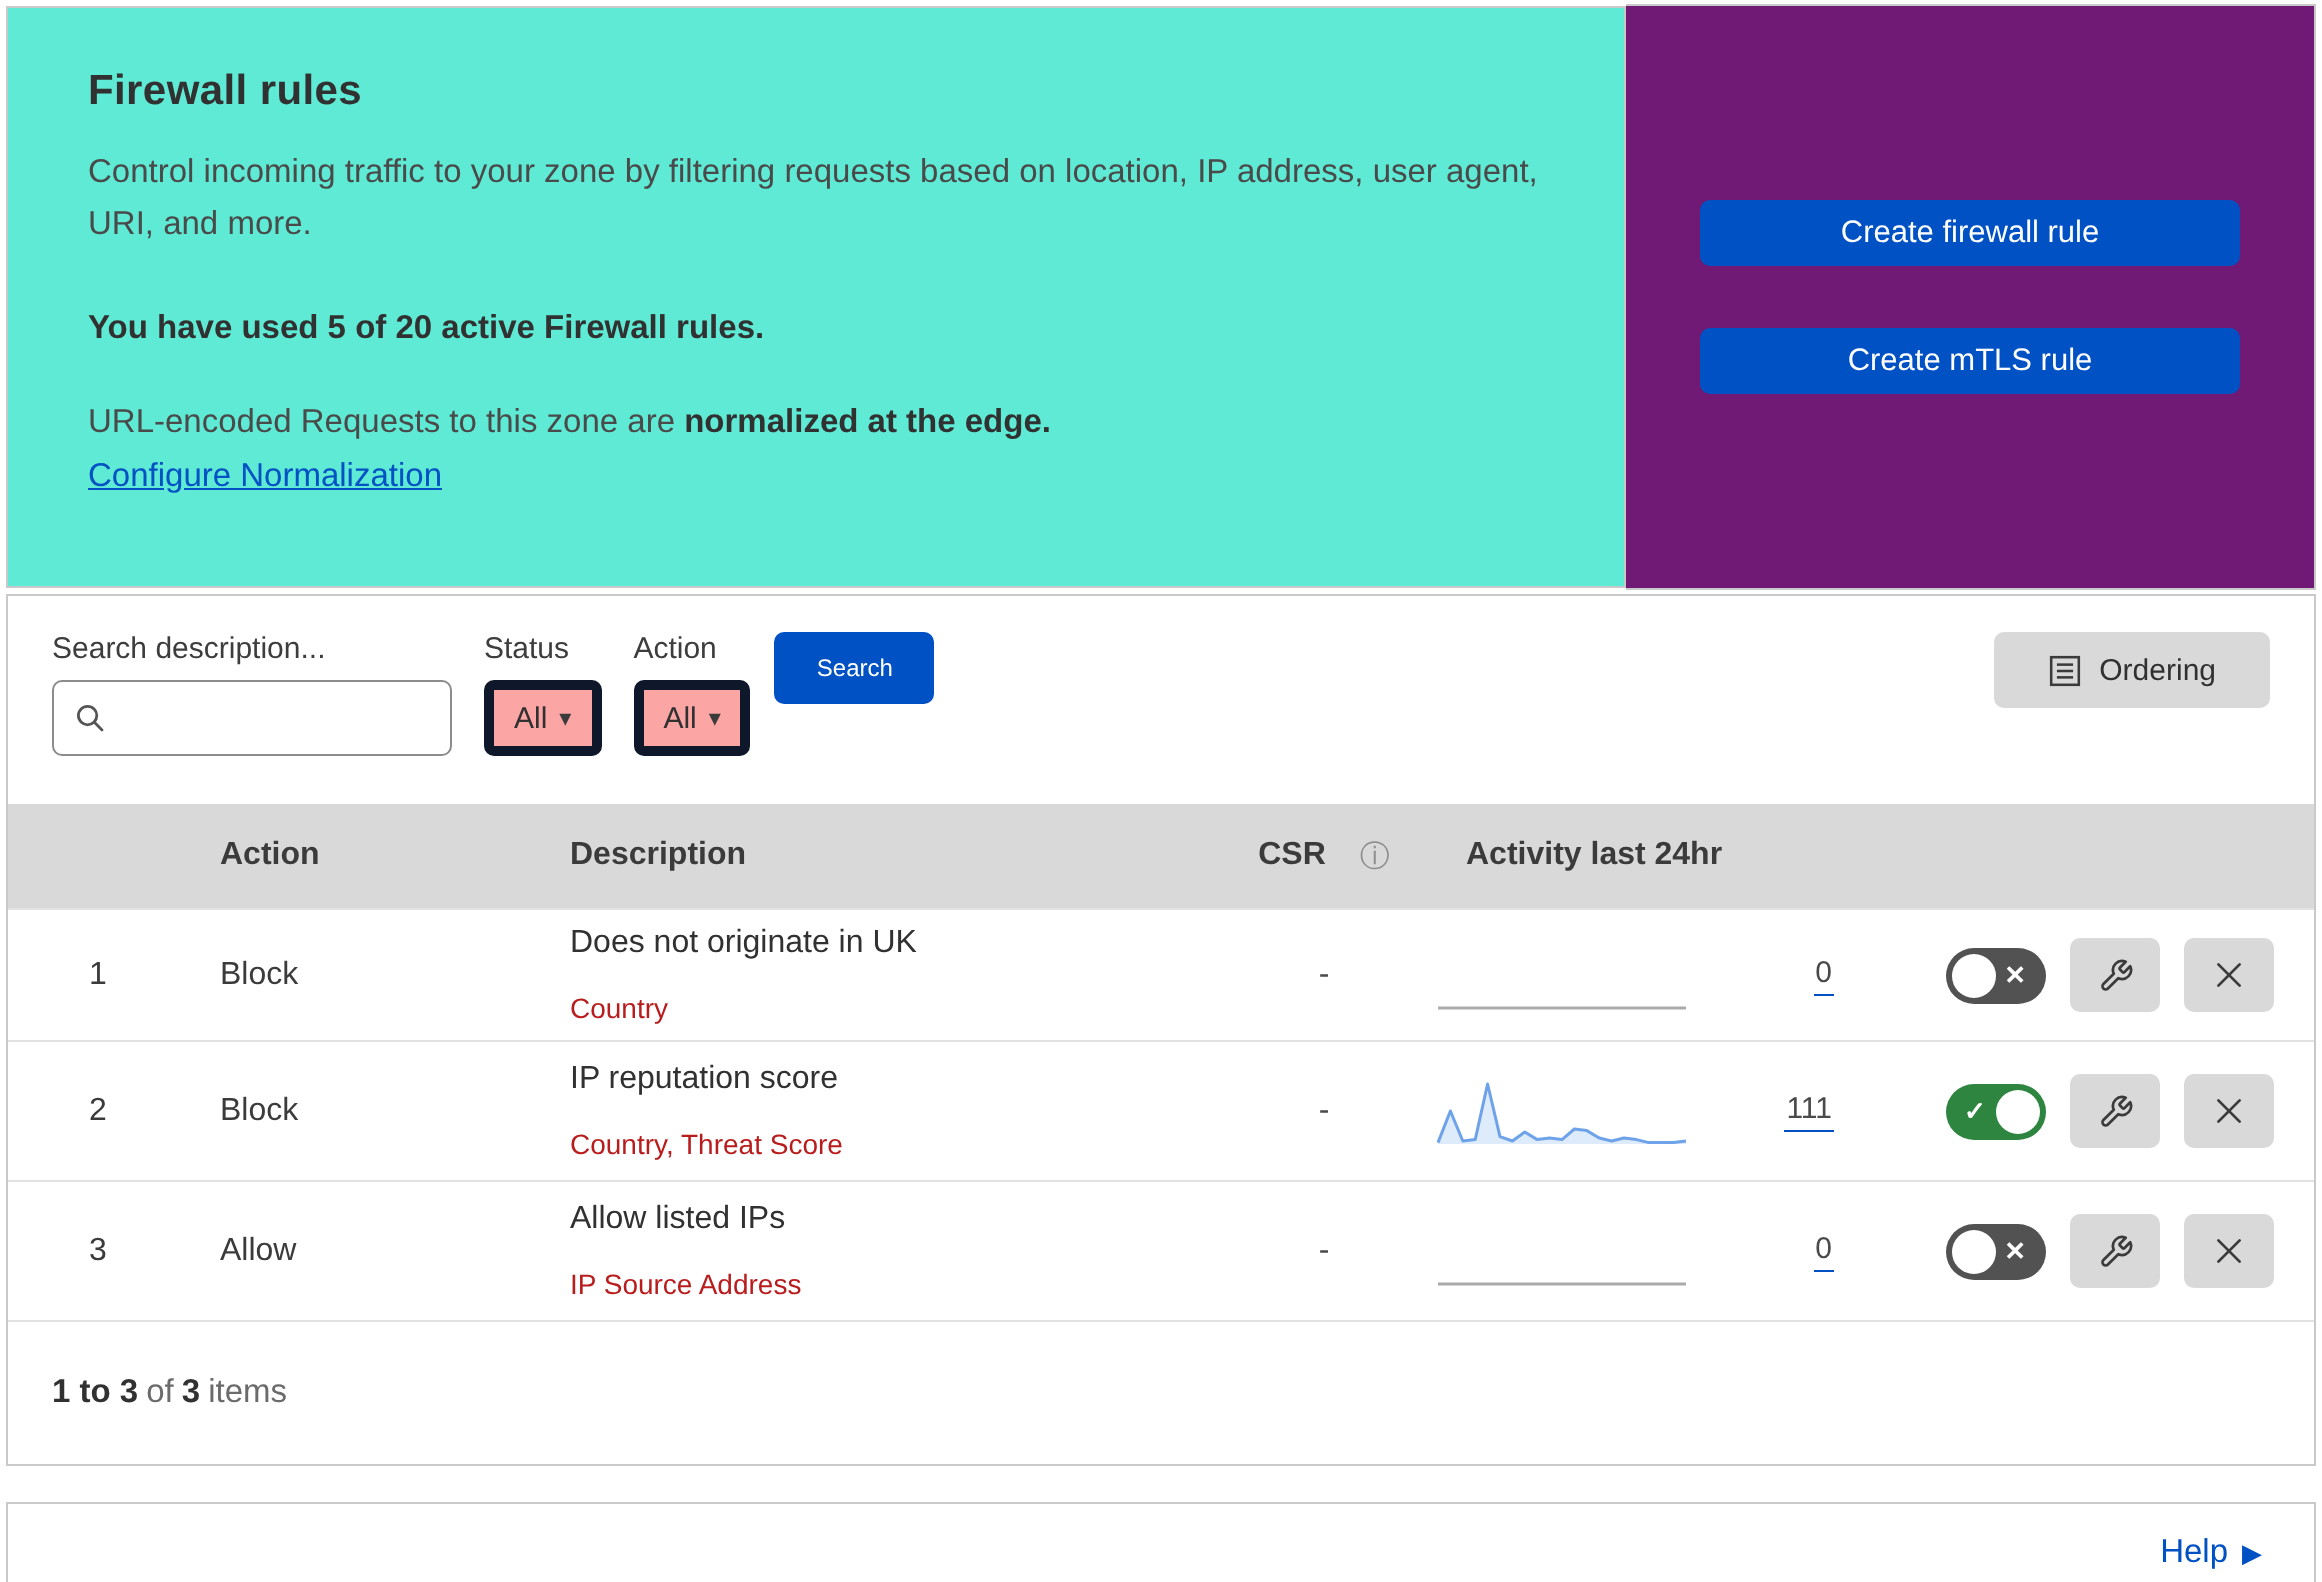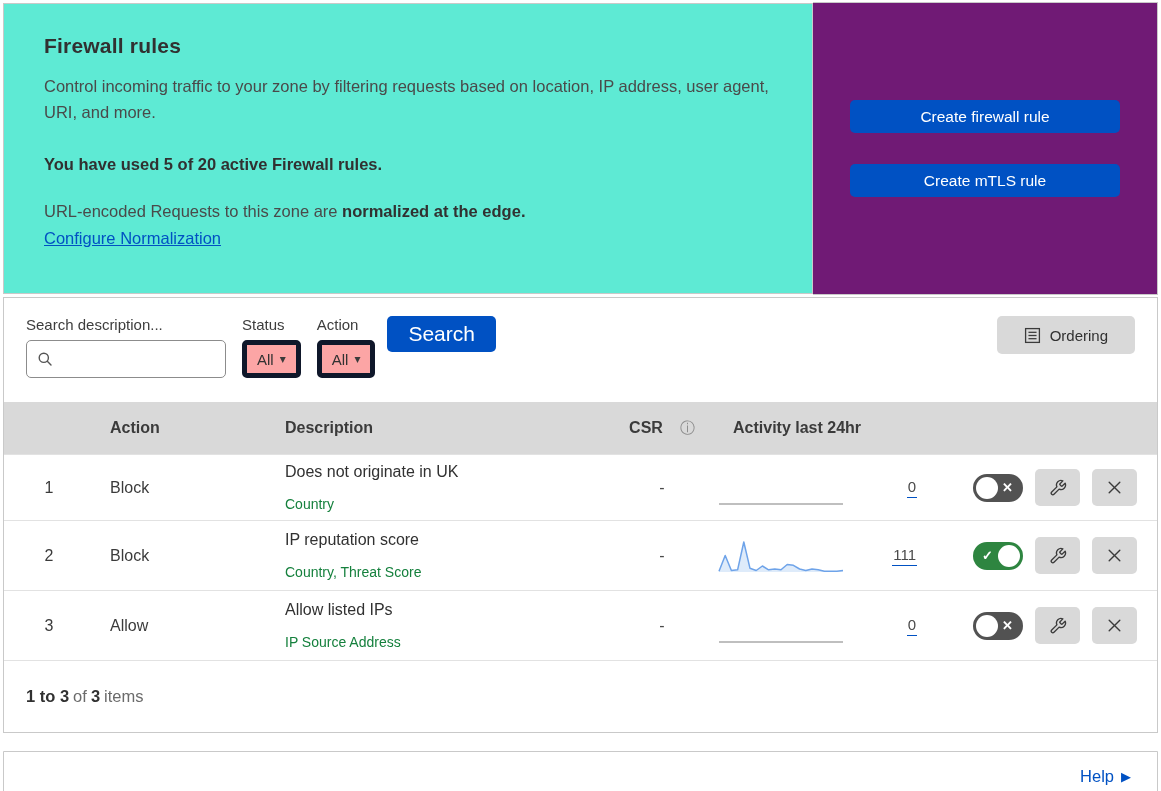--- a/index.html
+++ b/index.html
@@ -59,21 +59,21 @@
   .dropdown {
     height: 38px; background: #fca5a5;
     border: 5px solid #0f172a; border-radius: 5px;
     font-family: inherit; font-size: 15px; color: #313131;
     padding: 0 10px; cursor: pointer; display: flex; align-items: center;
   }
   .dropdown .caret { font-size: 12px; margin-left: 6px; color: #3b3b3b; }
   .btn-search {
     height: 36px; margin-left: 12px; margin-bottom: 1px; padding: 0 21px;
     background: #0051c3; color: #fff; border: none; border-radius: 5px;
-    font-family: inherit; font-size: 21px; cursor: pointer;
+    font-family: inherit; font-size: 12px; cursor: pointer;
   }
   .gap16 { margin-left: 16px; }
   .spacer { flex: 1; }
   .btn-ordering {
     height: 38px; padding: 0 27px;
     background: #d9d9d9; color: #313131; border: none; border-radius: 5px;
     font-family: inherit; font-size: 15px; cursor: pointer;
     display: flex; align-items: center; gap: 9px;
   }
 
@@ -84,21 +84,21 @@
   .t-header .cell-csr { display: flex; justify-content: center; align-items: center; gap: 17px; padding-left: 0; }
   .info-glyph { font-size: 15px; color: #8c8c8c; font-weight: 400; cursor: pointer; }
 
   .t-row { border-top: 1px solid #e2e2e2; background: #fff; }
   .t-row:first-of-type { border-top: none; }
   .row-h66 { height: 66px; } .row-h70 { height: 70px; }
   .cell-num { text-align: center; font-size: 16px; color: #3b3b3b; }
   .cell-action { padding-left: 16px; font-size: 16px; color: #3b3b3b; }
   .cell-desc { padding-left: 16px; }
   .desc-main { font-size: 16px; color: #313131; }
-  .desc-sub { font-size: 14px; color: #15803d; margin-top: 15px; }
+  .desc-sub { font-size: 14px; color: #b91c1c; margin-top: 15px; }
   .cell-csr-val { text-align: center; font-size: 16px; color: #4a4a4a; }
   .cell-activity { display: flex; align-items: center; padding-right: 40px; }
   .sparkline { width: 128px; height: 40px; }
   .activity-count {
     margin-left: auto; font-size: 15px; color: #4a4a4a;
     border-bottom: 1.5px solid #0051c3; padding: 0 1px 2px 1px;
     cursor: pointer; text-decoration: none;
   }
   .cell-controls { display: flex; justify-content: flex-end; align-items: center; gap: 12px; padding-right: 20px; }
 

